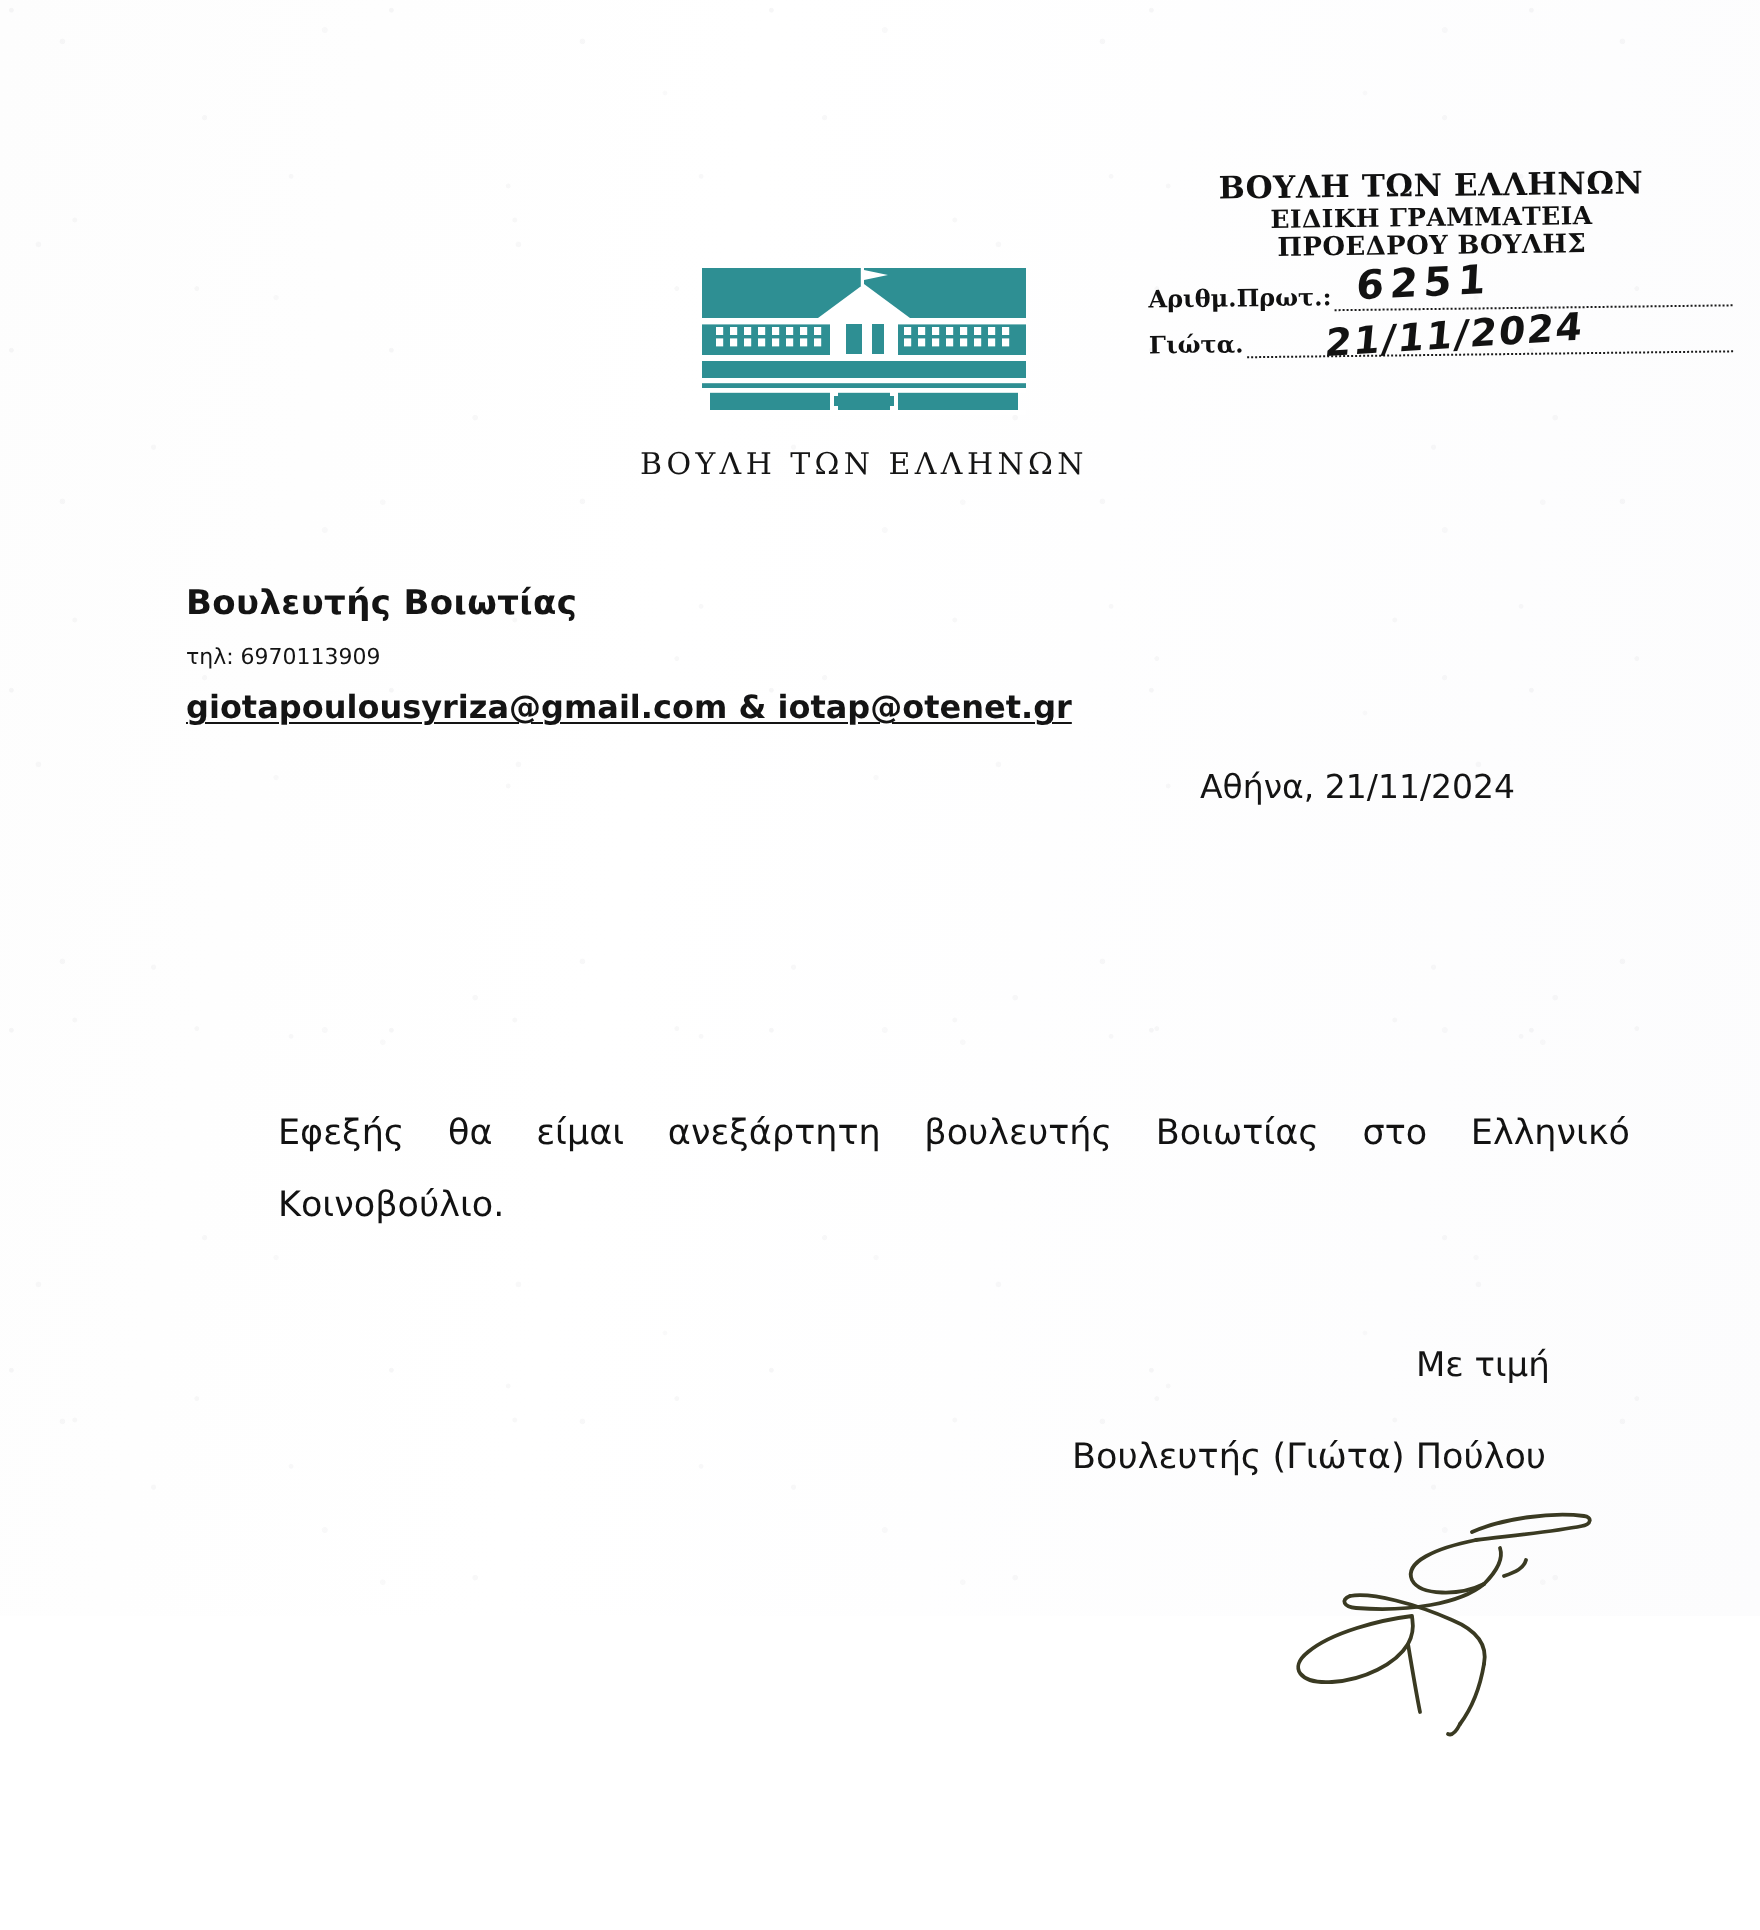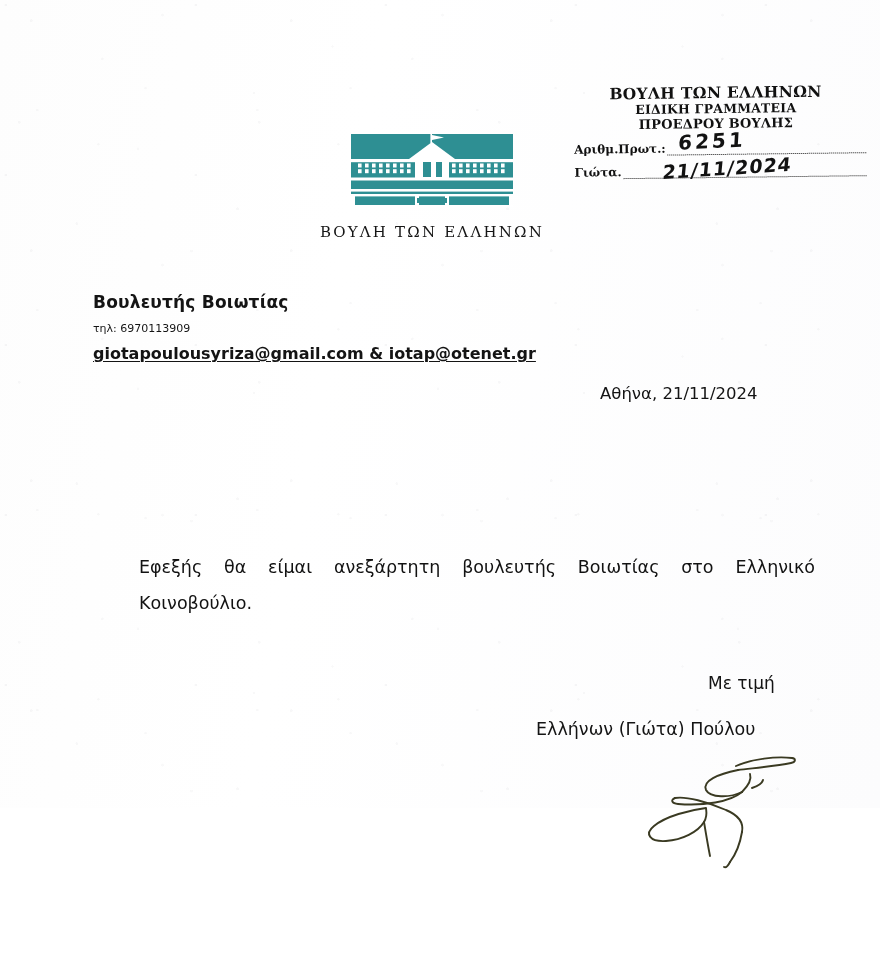--- a/index.html
+++ b/index.html
@@ -294,21 +294,21 @@
     <div class="mail">giotapoulousyriza@gmail.com &amp; iotap@otenet.gr</div>
   </div>
 
   <div class="date-line">Αθήνα, 21/11/2024</div>
 
   <div id="para-block-2">
     <div class="para para-2">Εφεξής θα είμαι ανεξάρτητη βουλευτής Βοιωτίας στο Ελληνικό Κοινοβούλιο.</div>
   </div>
 
   <div class="closing">Με τιμή</div>
-  <div class="signer">Ελλήνων (Γιώτα) Πούλου</div>
+  <div class="signer">Βουλευτής (Γιώτα) Πούλου</div>
 
   <svg class="signature" viewBox="0 0 190 125">
     <g fill="none" stroke="#3a3a22" stroke-width="1.9" stroke-linecap="round" stroke-linejoin="round">
       <path d="M110 18 C126 11, 150 8, 166 10 C170 10.5, 170 14, 165 15 C150 18, 128 20, 112 22"></path>
       <path d="M112 22 C92 26, 76 33, 80 42 C84 50, 104 50, 116 44"></path>
       <path d="M116 44 C104 54, 78 58, 52 56 C46 55.5, 44 52, 49 50"></path>
       <path d="M49 50 C60 48, 82 54, 100 62 C112 67, 118 74, 116 84"></path>
       <path d="M116 84 C114 96, 110 106, 104 114"></path>
       <path d="M104 114 C102 118, 100 120, 98 119"></path>
       <path d="M80 60 C64 62, 40 68, 28 78 C18 86, 24 94, 40 93 C56 92, 72 84, 78 74 C82 67, 80 62, 80 60"></path>

